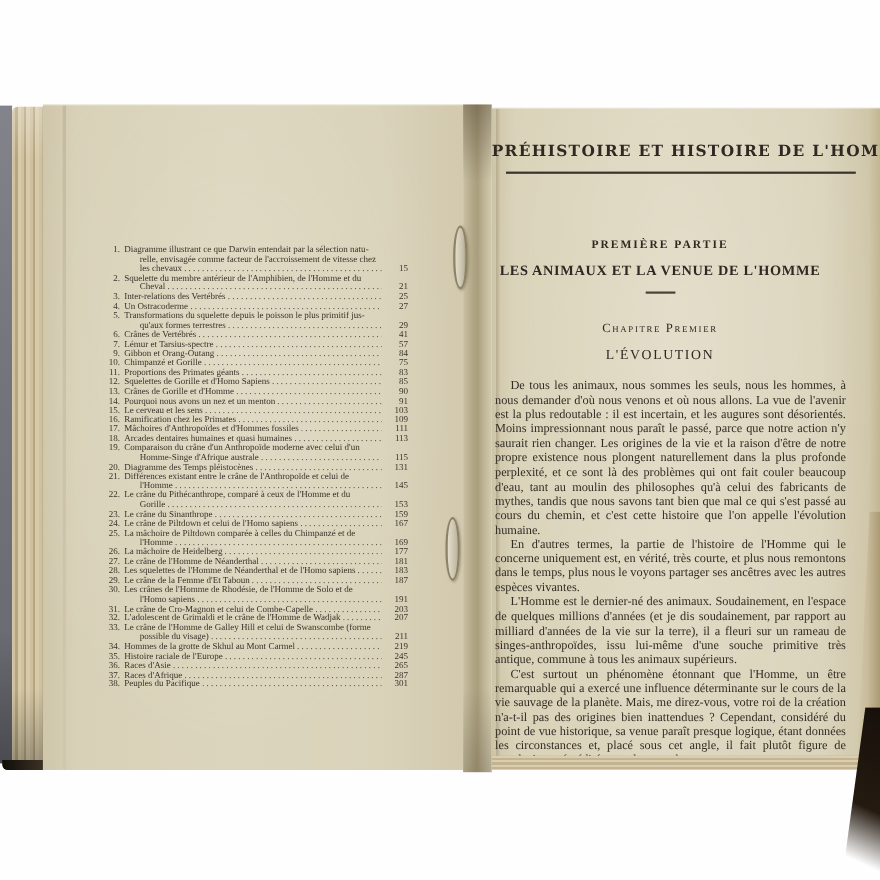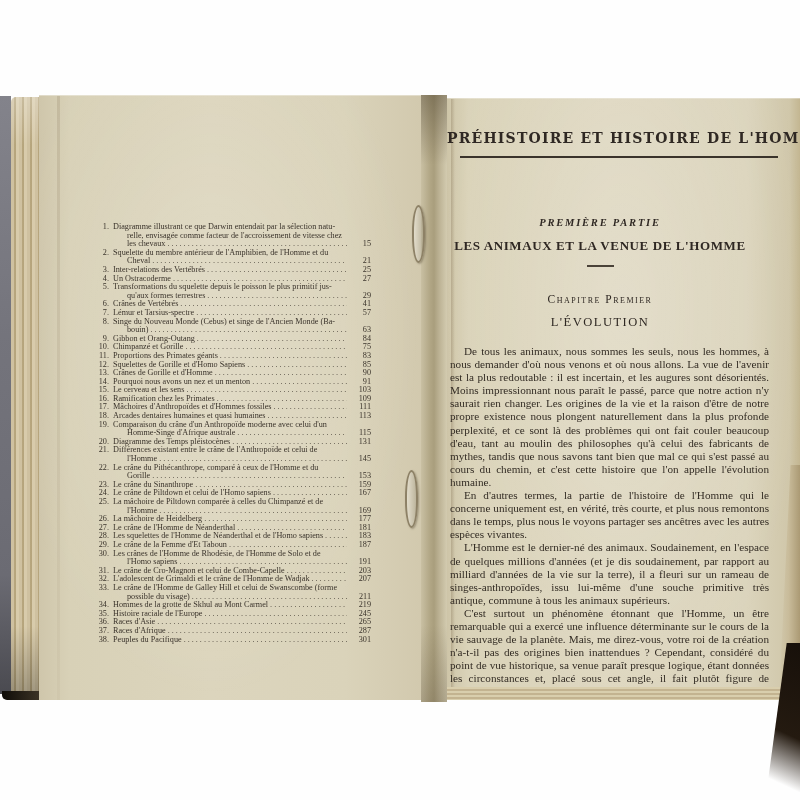--- a/index.html
+++ b/index.html
@@ -74,21 +74,21 @@
   .toc-dots{flex:1 1 auto;overflow:hidden;white-space:nowrap;margin:0 2px;}
   .toc-dots::after{content:"..........................................................................................................................................................";
     letter-spacing:2px;}
   .toc-page{flex:none;width:22px;text-align:right;}
 
   
   .rp-center{position:absolute;left:0;width:306px;text-align:center;color:#2f2823;}
   .running-head{top:31px;font-family:"DejaVu Serif",serif;font-weight:bold;
     font-size:14px;letter-spacing:1.2px;white-space:nowrap;text-align:center;}
   .head-rule{position:absolute;left:13px;top:57px;width:318px;height:2px;background:#3a332b;}
-  .part-label{top:118px;font-style:italic;font-weight:bold;font-size:10.5px;letter-spacing:1.8px;}
+  .part-label{top:118px;font-weight:bold;font-size:10.5px;letter-spacing:1.8px;}
   .part-title{top:139px;font-weight:bold;font-size:13px;letter-spacing:0.6px;white-space:nowrap;}
   .section-rule{position:absolute;left:140px;top:166px;width:27px;height:1.5px;background:#4a4238;}
   .chapter-label{top:194px;font-variant:small-caps;font-size:11.5px;letter-spacing:1.5px;}
   .chapter-title{top:216px;font-size:12.5px;letter-spacing:1.5px;}
   .body-text{position:absolute;left:3px;top:246px;width:319px;
     font-size:11.2px;line-height:13.1px;text-align:justify;color:#332c24;}
   .body-text p{margin:0;text-indent:14px;}
 </style>
 </head>
 <body>
@@ -150,28 +150,20 @@
               <span class="toc-dots"></span>
               <span class="toc-page">41</span>
             </div>
           </div>
           <div class="toc-entry">
             <div class="toc-line toc-flex">
               <span class="toc-num">7.</span>
               <span class="toc-text">Lémur et Tarsius-spectre</span>
               <span class="toc-dots"></span>
               <span class="toc-page">57</span>
-            </div>
-          </div>
-          <div class="toc-entry">
-            <div class="toc-line"><span class="toc-num">8.</span><span class="toc-text">Singe du Nouveau Monde (Cebus) et singe de l'Ancien Monde (Ba-</span></div>
-            <div class="toc-line toc-cont toc-flex">
-              <span class="toc-text">bouin)</span>
-              <span class="toc-dots"></span>
-              <span class="toc-page">63</span>
             </div>
           </div>
           <div class="toc-entry">
             <div class="toc-line toc-flex">
               <span class="toc-num">9.</span>
               <span class="toc-text">Gibbon et Orang-Outang</span>
               <span class="toc-dots"></span>
               <span class="toc-page">84</span>
             </div>
           </div>

